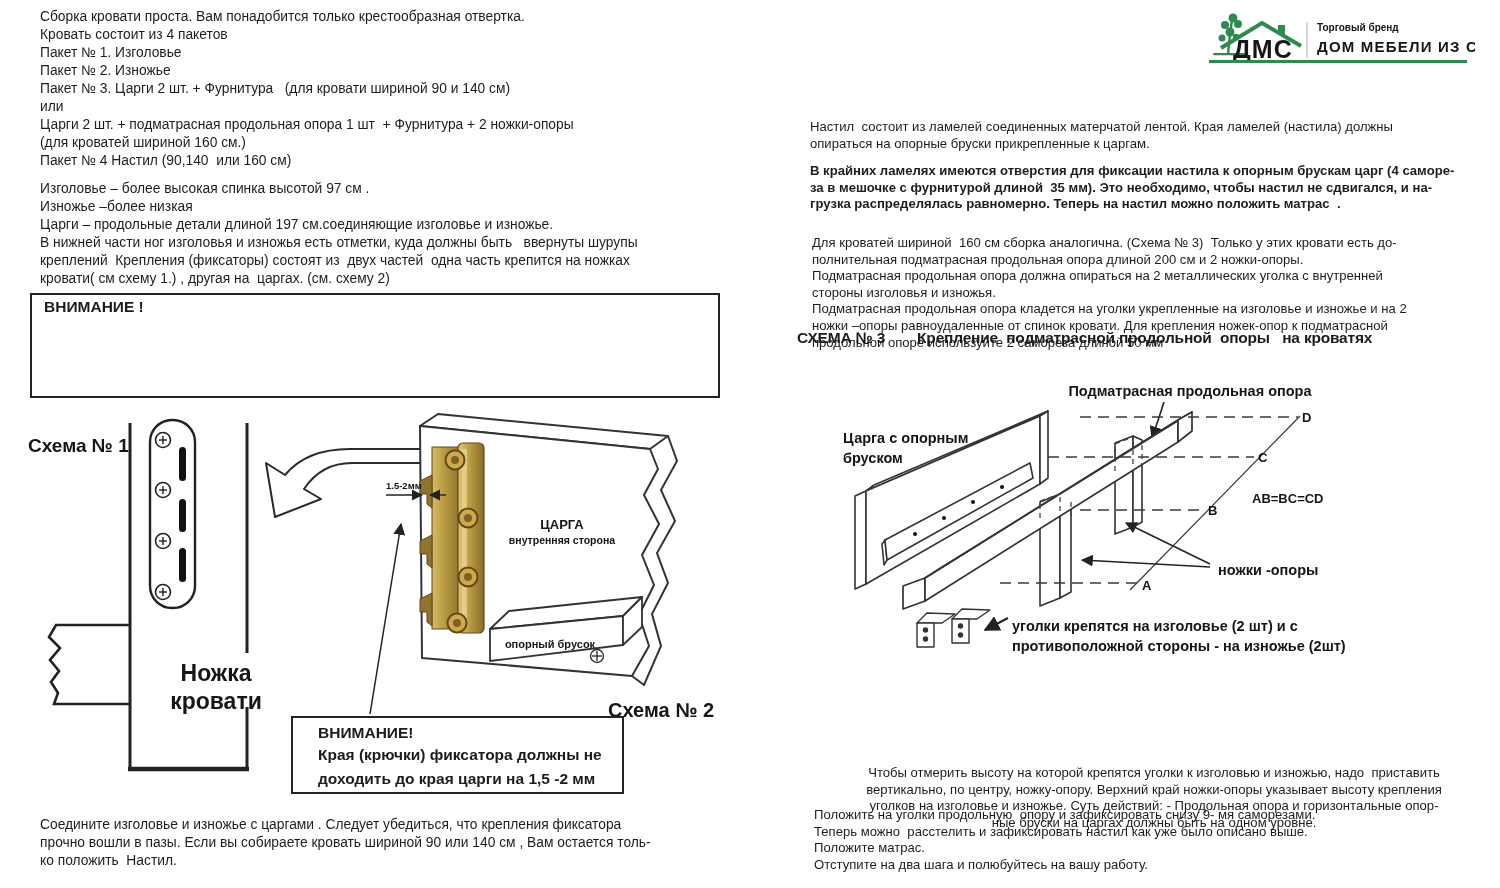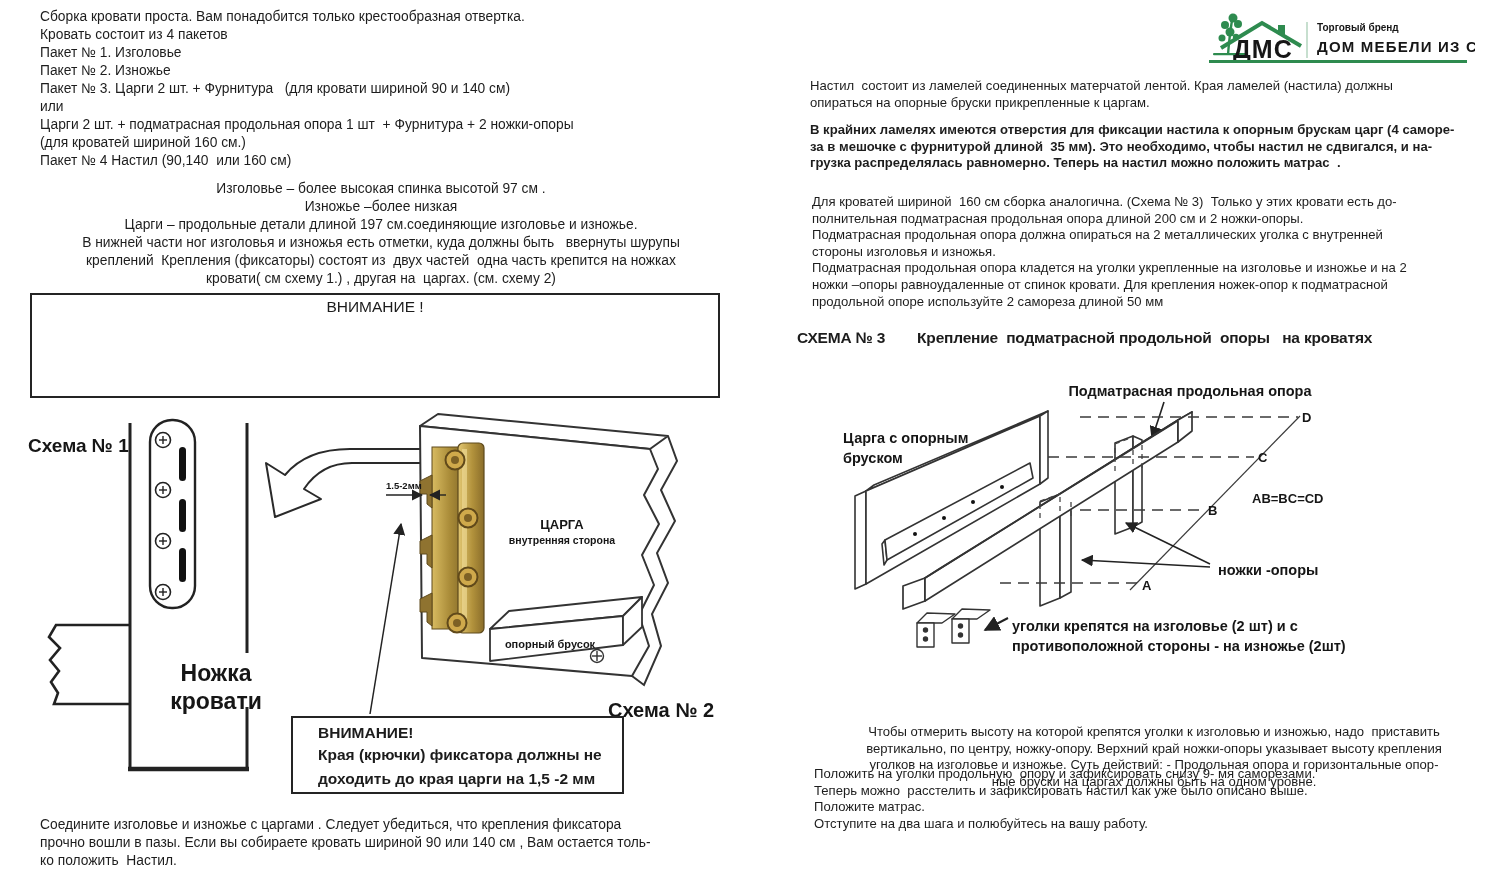--- a/index.html
+++ b/index.html
@@ -4,26 +4,26 @@
 <style>
   html,body{margin:0;padding:0;}
   body{
     width:1500px;height:888px;position:relative;background:#ffffff;
     font-family:"Liberation Sans", sans-serif;color:#1c1c1c;overflow:hidden;
   }
   .para{
     position:absolute;white-space:pre-wrap;
     font-size:13.8px;line-height:18px;color:#1d1d1d;
   }
-  .para.right-col{font-size:13.1px;line-height:16.6px;}
+  .para.right-col{font-size:13.1px;line-height:16.6px;margin-top:41px;}
   .warnbox{
     position:absolute;border:2px solid #242424;background:#fff;box-sizing:border-box;
   }
   #warning1{left:30px;top:293px;width:690px;height:105px;padding:3px 12px 0 12px;}
-  #warning1 .wtitle{font-weight:normal;font-size:15.5px;text-align:center;}
+  #warning1 .wtitle{font-weight:bold;font-size:15.5px;text-align:left;}
   #warning1 .wbody{white-space:pre-wrap;font-size:13.8px;line-height:17.4px;}
   #warning2{left:291px;top:716px;width:333px;height:78px;padding:5px 10px 0 25px;z-index:5;}
   #warning2 .wtitle{font-weight:bold;font-size:15.5px;line-height:20px;}
   #warning2 .wbody{white-space:pre-wrap;font-weight:bold;font-size:15.5px;line-height:24px;}
   #scheme3-heading{
     position:absolute;left:797px;top:329px;display:flex;gap:32px;
     font-weight:bold;font-size:15.5px;letter-spacing:-0.2px;white-space:pre;
   }
   svg{position:absolute;font-family:"Liberation Sans", sans-serif;}
   svg text{fill:#161616;}
@@ -34,21 +34,21 @@
 
 <div class="para" style="left:40px;top:8px;width:700px;">Сборка кровати проста. Вам понадобится только крестообразная отвертка.
 Кровать состоит из 4 пакетов
 Пакет № 1. Изголовье
 Пакет № 2. Изножье
 Пакет № 3. Царги 2 шт. + Фурнитура   (для кровати шириной 90 и 140 см)
 или
 Царги 2 шт. + подматрасная продольная опора 1 шт  + Фурнитура + 2 ножки-опоры
 (для кроватей шириной 160 см.)
 Пакет № 4 Настил (90,140  или 160 см)</div>
-<div class="para" style="left:31px;top:180px;width:700px;text-align:center;">Изголовье – более высокая спинка высотой 97 см .
+<div class="para" style="left:40px;top:180px;width:700px;">Изголовье – более высокая спинка высотой 97 см .
 Изножье –более низкая
 Царги – продольные детали длиной 197 см.соединяющие изголовье и изножье.
 В нижней части ног изголовья и изножья есть отметки, куда должны быть   ввернуты шурупы
 креплений  Крепления (фиксаторы) состоят из  двух частей  одна часть крепится на ножках
 кровати( см схему 1.) , другая на  царгах. (см. схему 2)</div>
 
 <div id="warning1" class="warnbox">
   <div class="wtitle">ВНИМАНИЕ !</div>
 </div>
 

